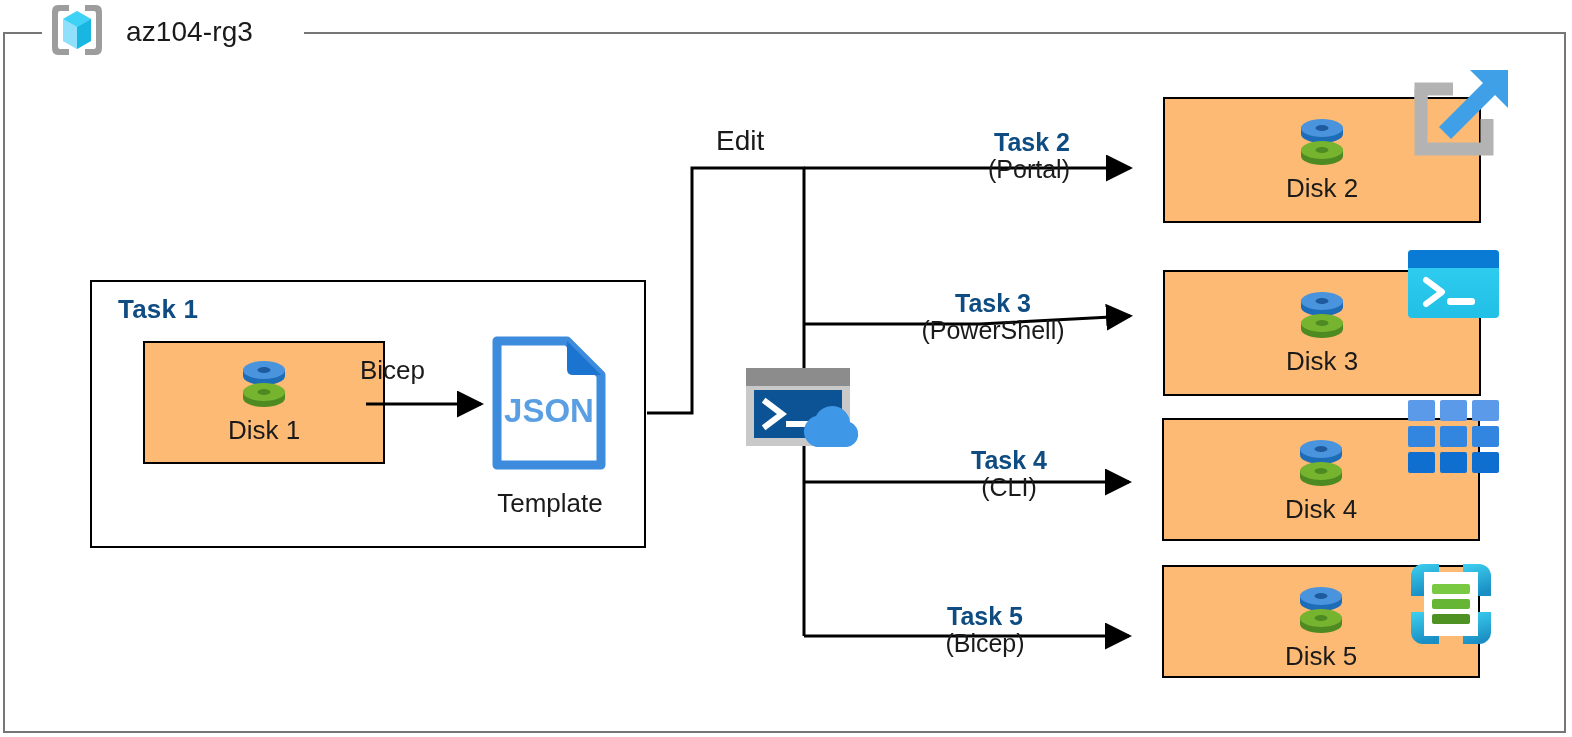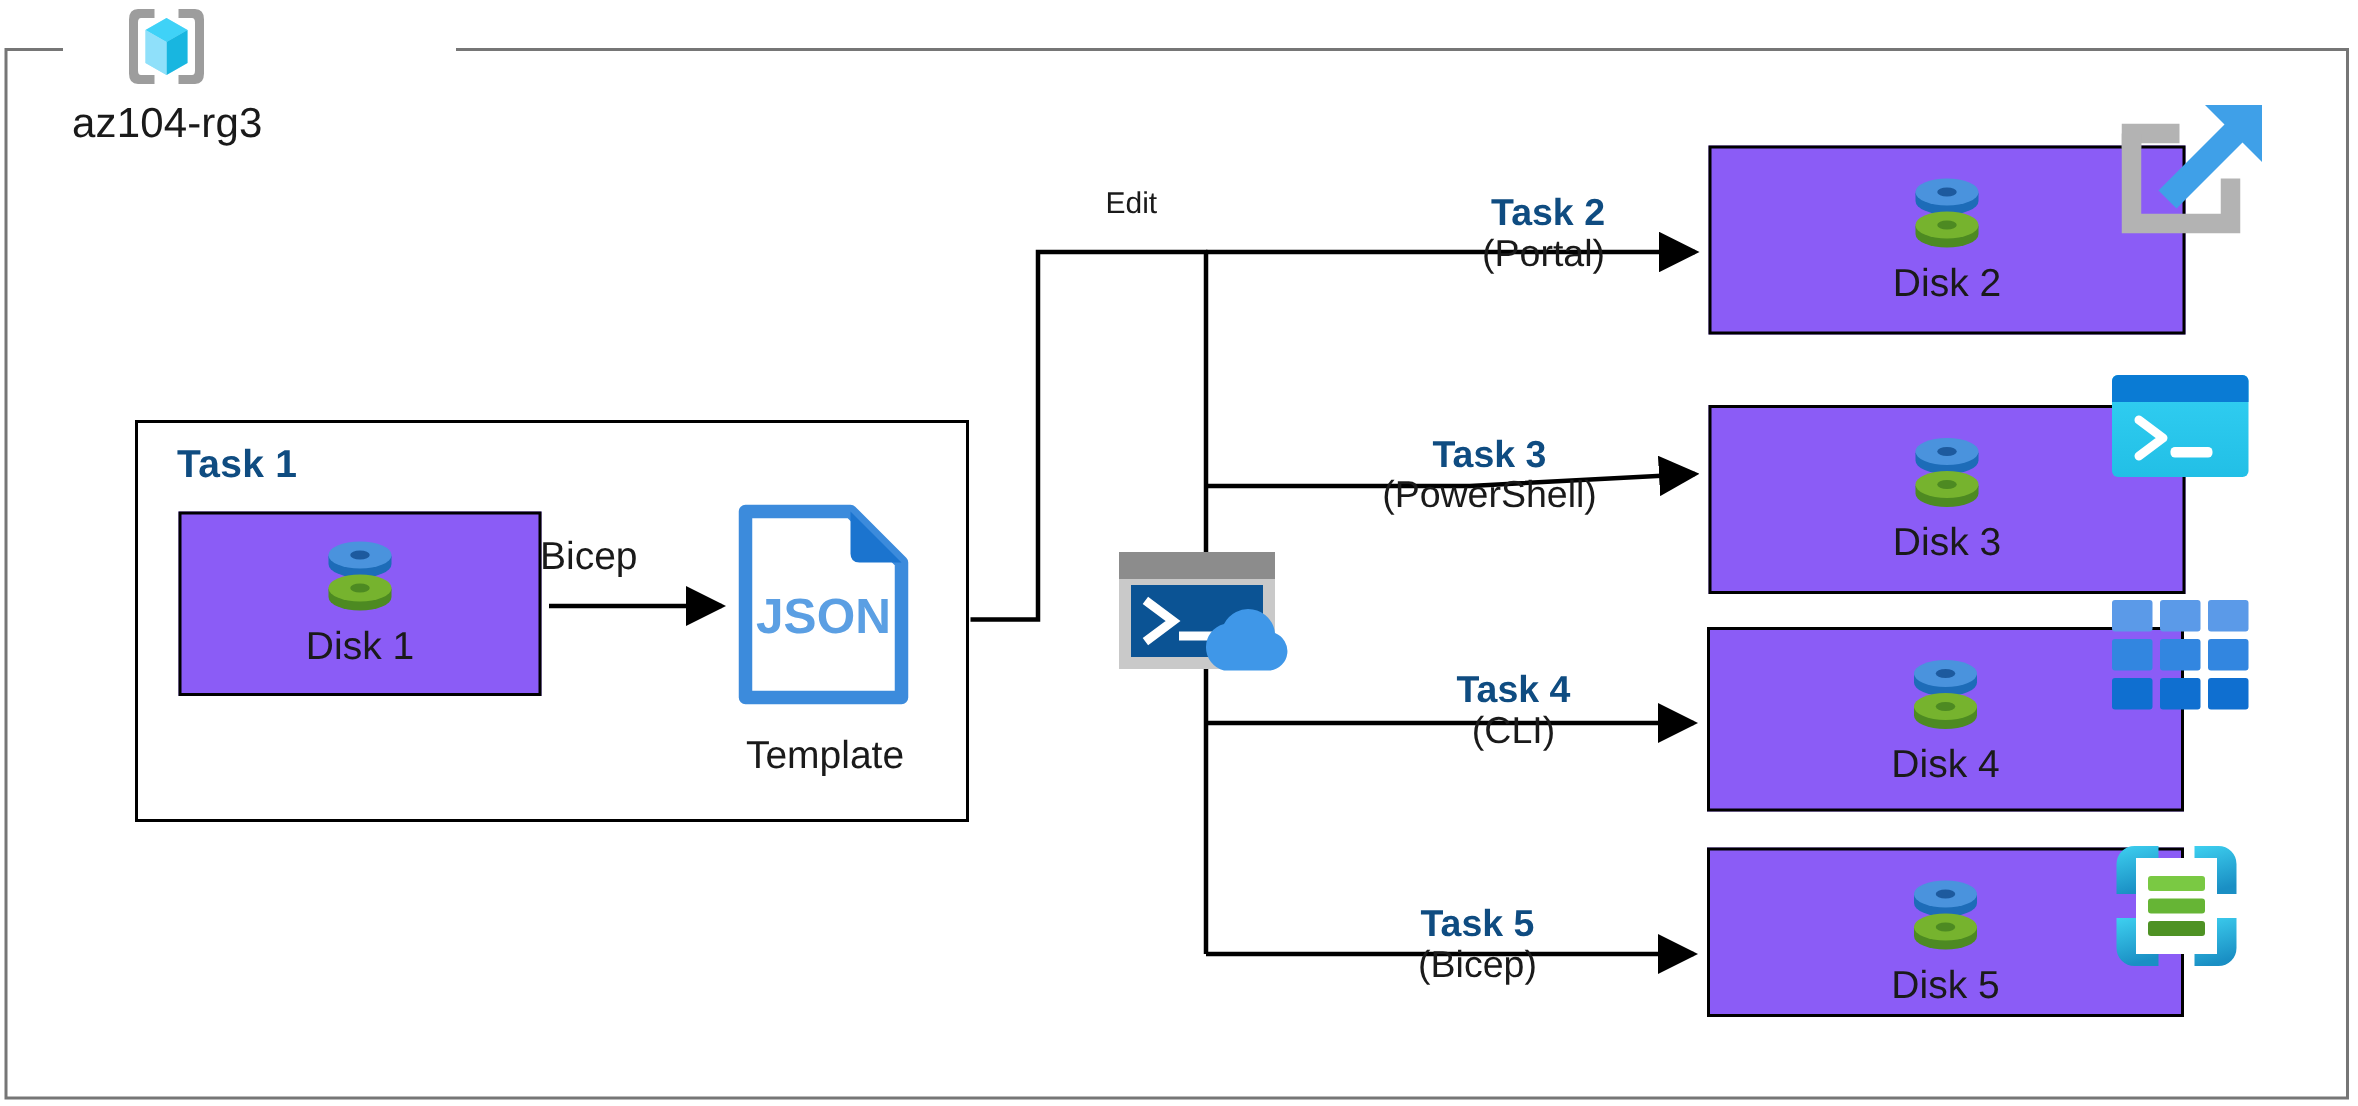--- a/index.html
+++ b/index.html
@@ -32,23 +32,22 @@
     width:262px; height:18px;
     background:#ffffff;
     z-index:3;
   }
   .rg-header{
     position:absolute;
     left:48px; top:3px;
     height:58px;
     display:flex;
     align-items:center;
-    gap:2px;
+    gap:20px;
     z-index:4;
-    flex-direction:column;
   }
   .rg-label{
     font-size:28px;
     color:#1a1a1a;
     letter-spacing:.1px;
     white-space:nowrap;
   }
 
   
   .ic{display:block;}
@@ -68,23 +67,24 @@
     font-size:26px;
     font-weight:bold;
     color:#0f4c81;
     letter-spacing:.2px;
   }
 
   
   .disk-box{
     position:absolute;
     border:2px solid #000000;
-    background:#8b5cf6;
+    background:#fdba74;
     box-sizing:border-box;
     z-index:1;
+    margin-left:24px;
   }
   .disk-box .disk-icon{
     position:absolute;
     left:50%;
     transform:translateX(-50%);
   }
   .disk-box .disk-label{
     position:absolute;
     left:0; right:0;
     text-align:center;
@@ -154,24 +154,23 @@
   .label-export{
     position:absolute;
     left:360px; top:355px;
     font-size:26px;
     color:#1a1a1a;
     z-index:3;
   }
   .label-edit{
     position:absolute;
     left:716px; top:125px;
-    font-size:20px;
+    font-size:28px;
     color:#1a1a1a;
     z-index:3;
-    margin-left:21px;
   }
 
   #edge-2{left:900px; top:129px; width:170px;text-align:right;}
   #edge-3{left:898px; top:290px; width:190px;}
   #edge-4{left:924px; top:447px; width:170px;}
   #edge-5{left:900px; top:603px; width:170px;}
 
   
   .tool-icon{
     position:absolute;

